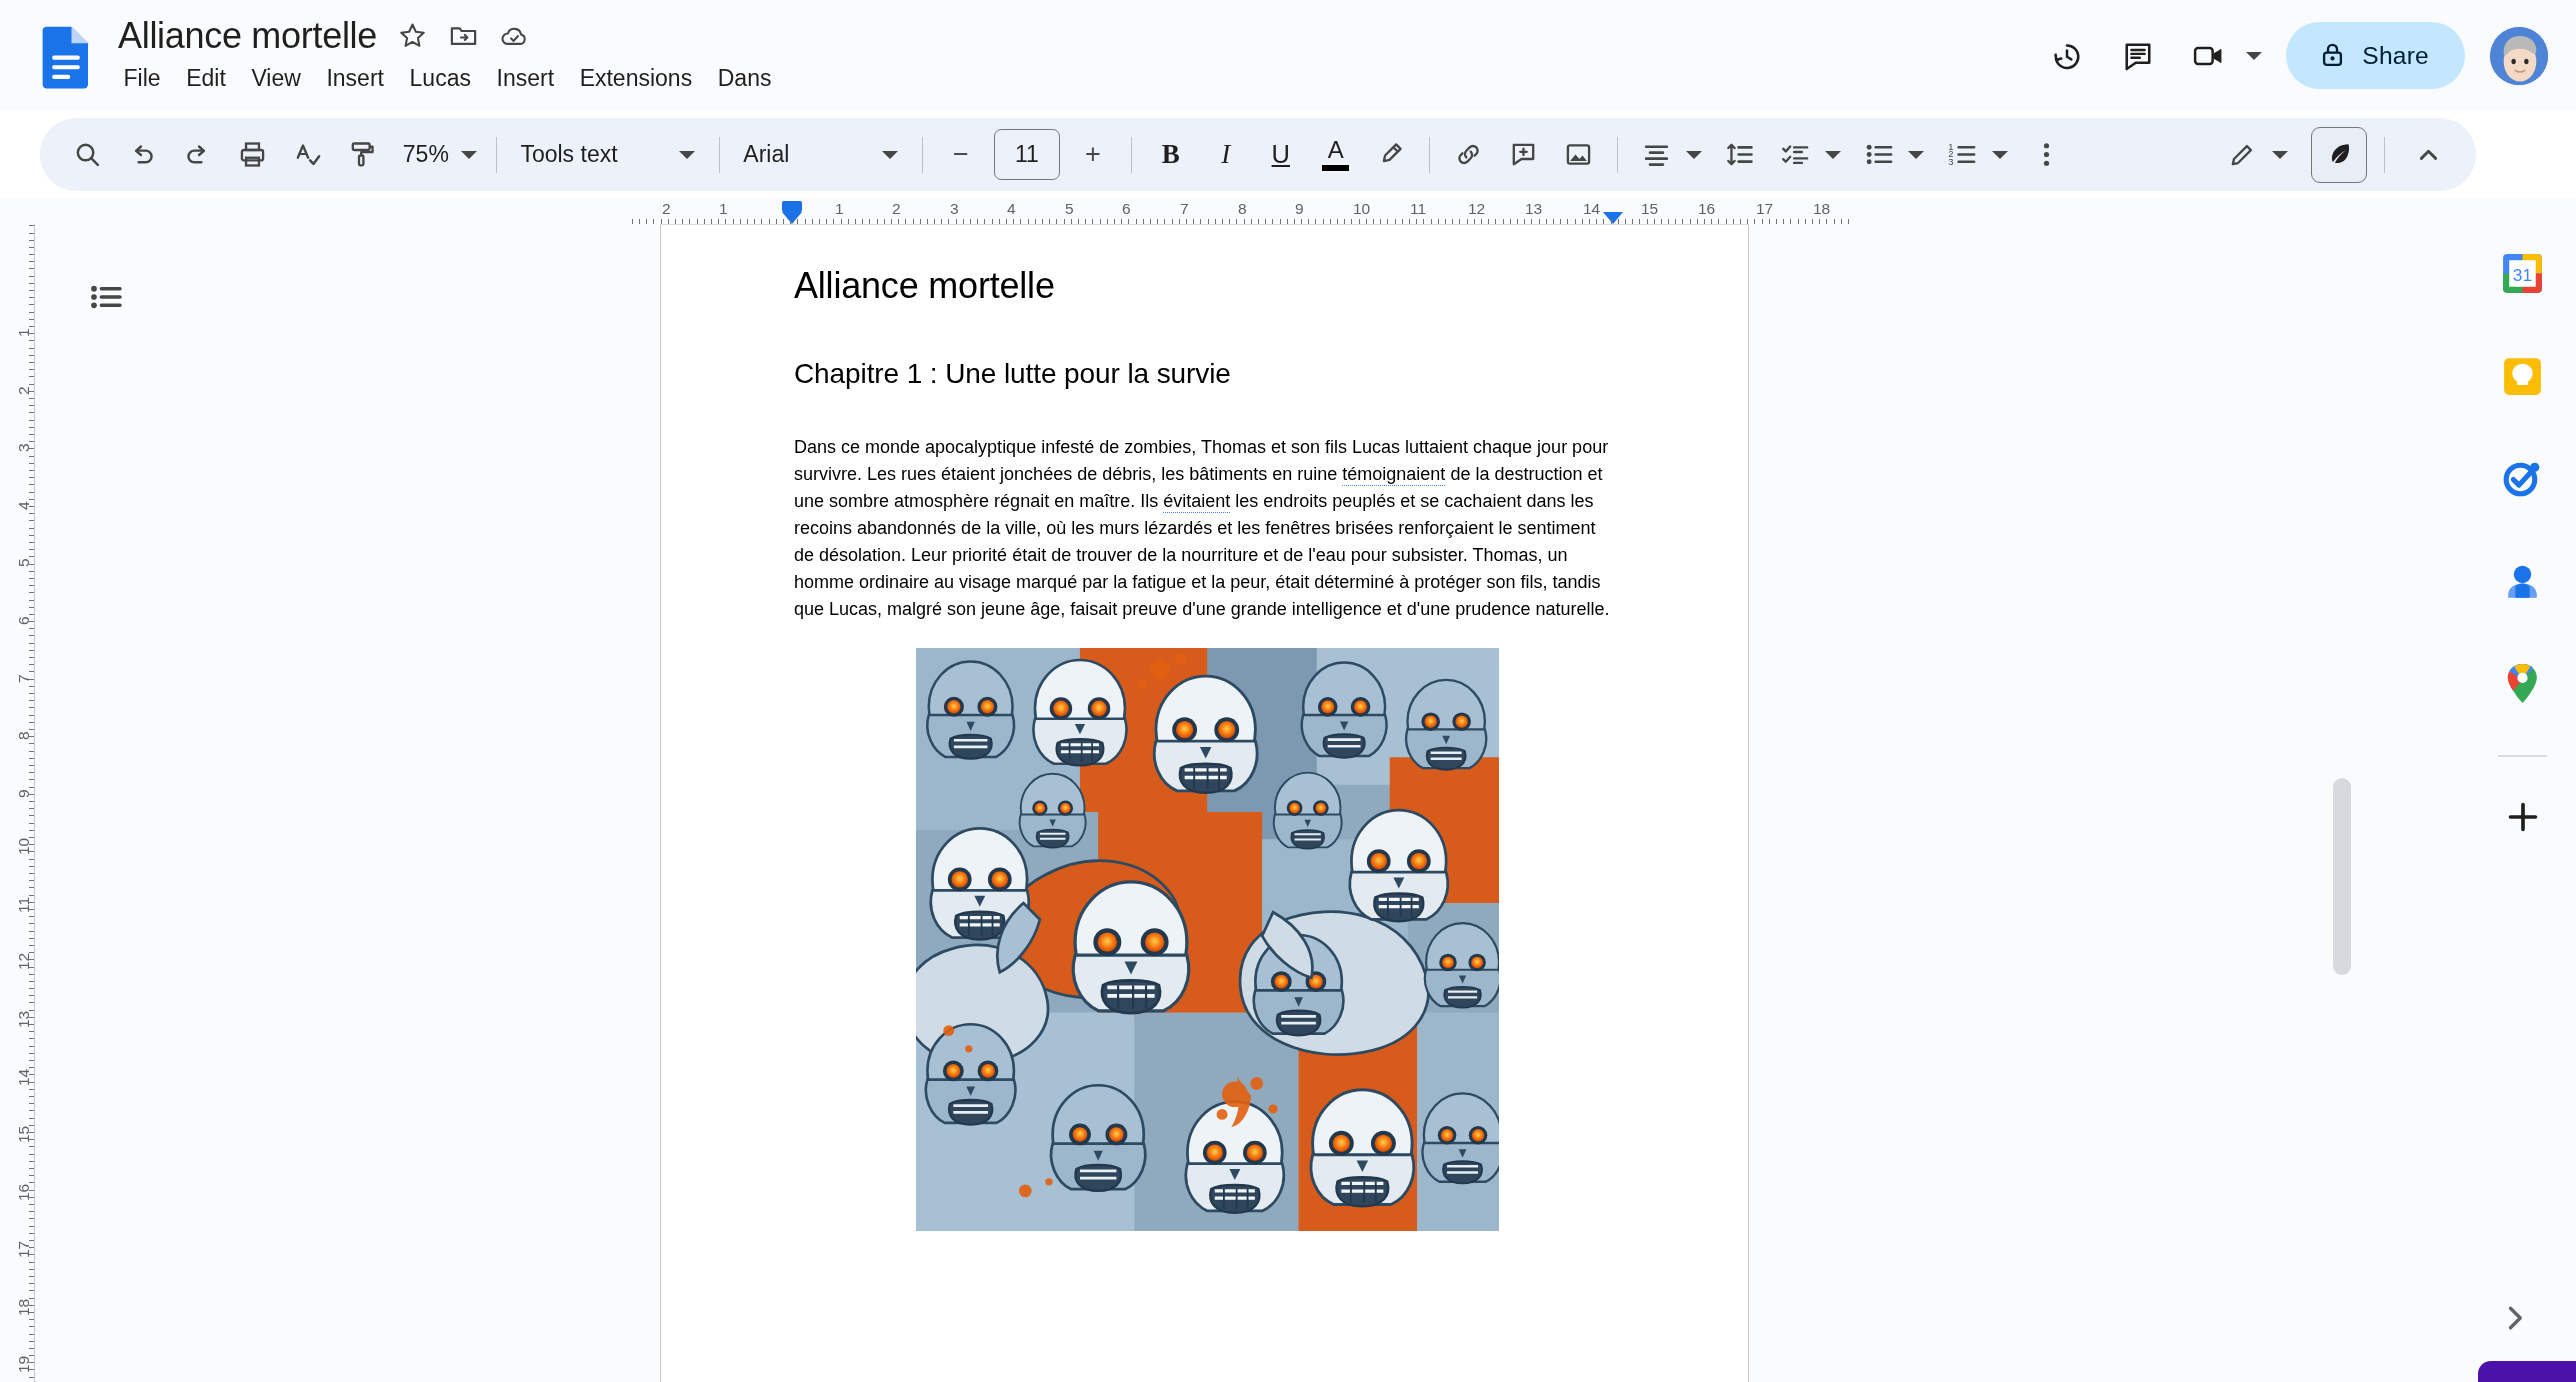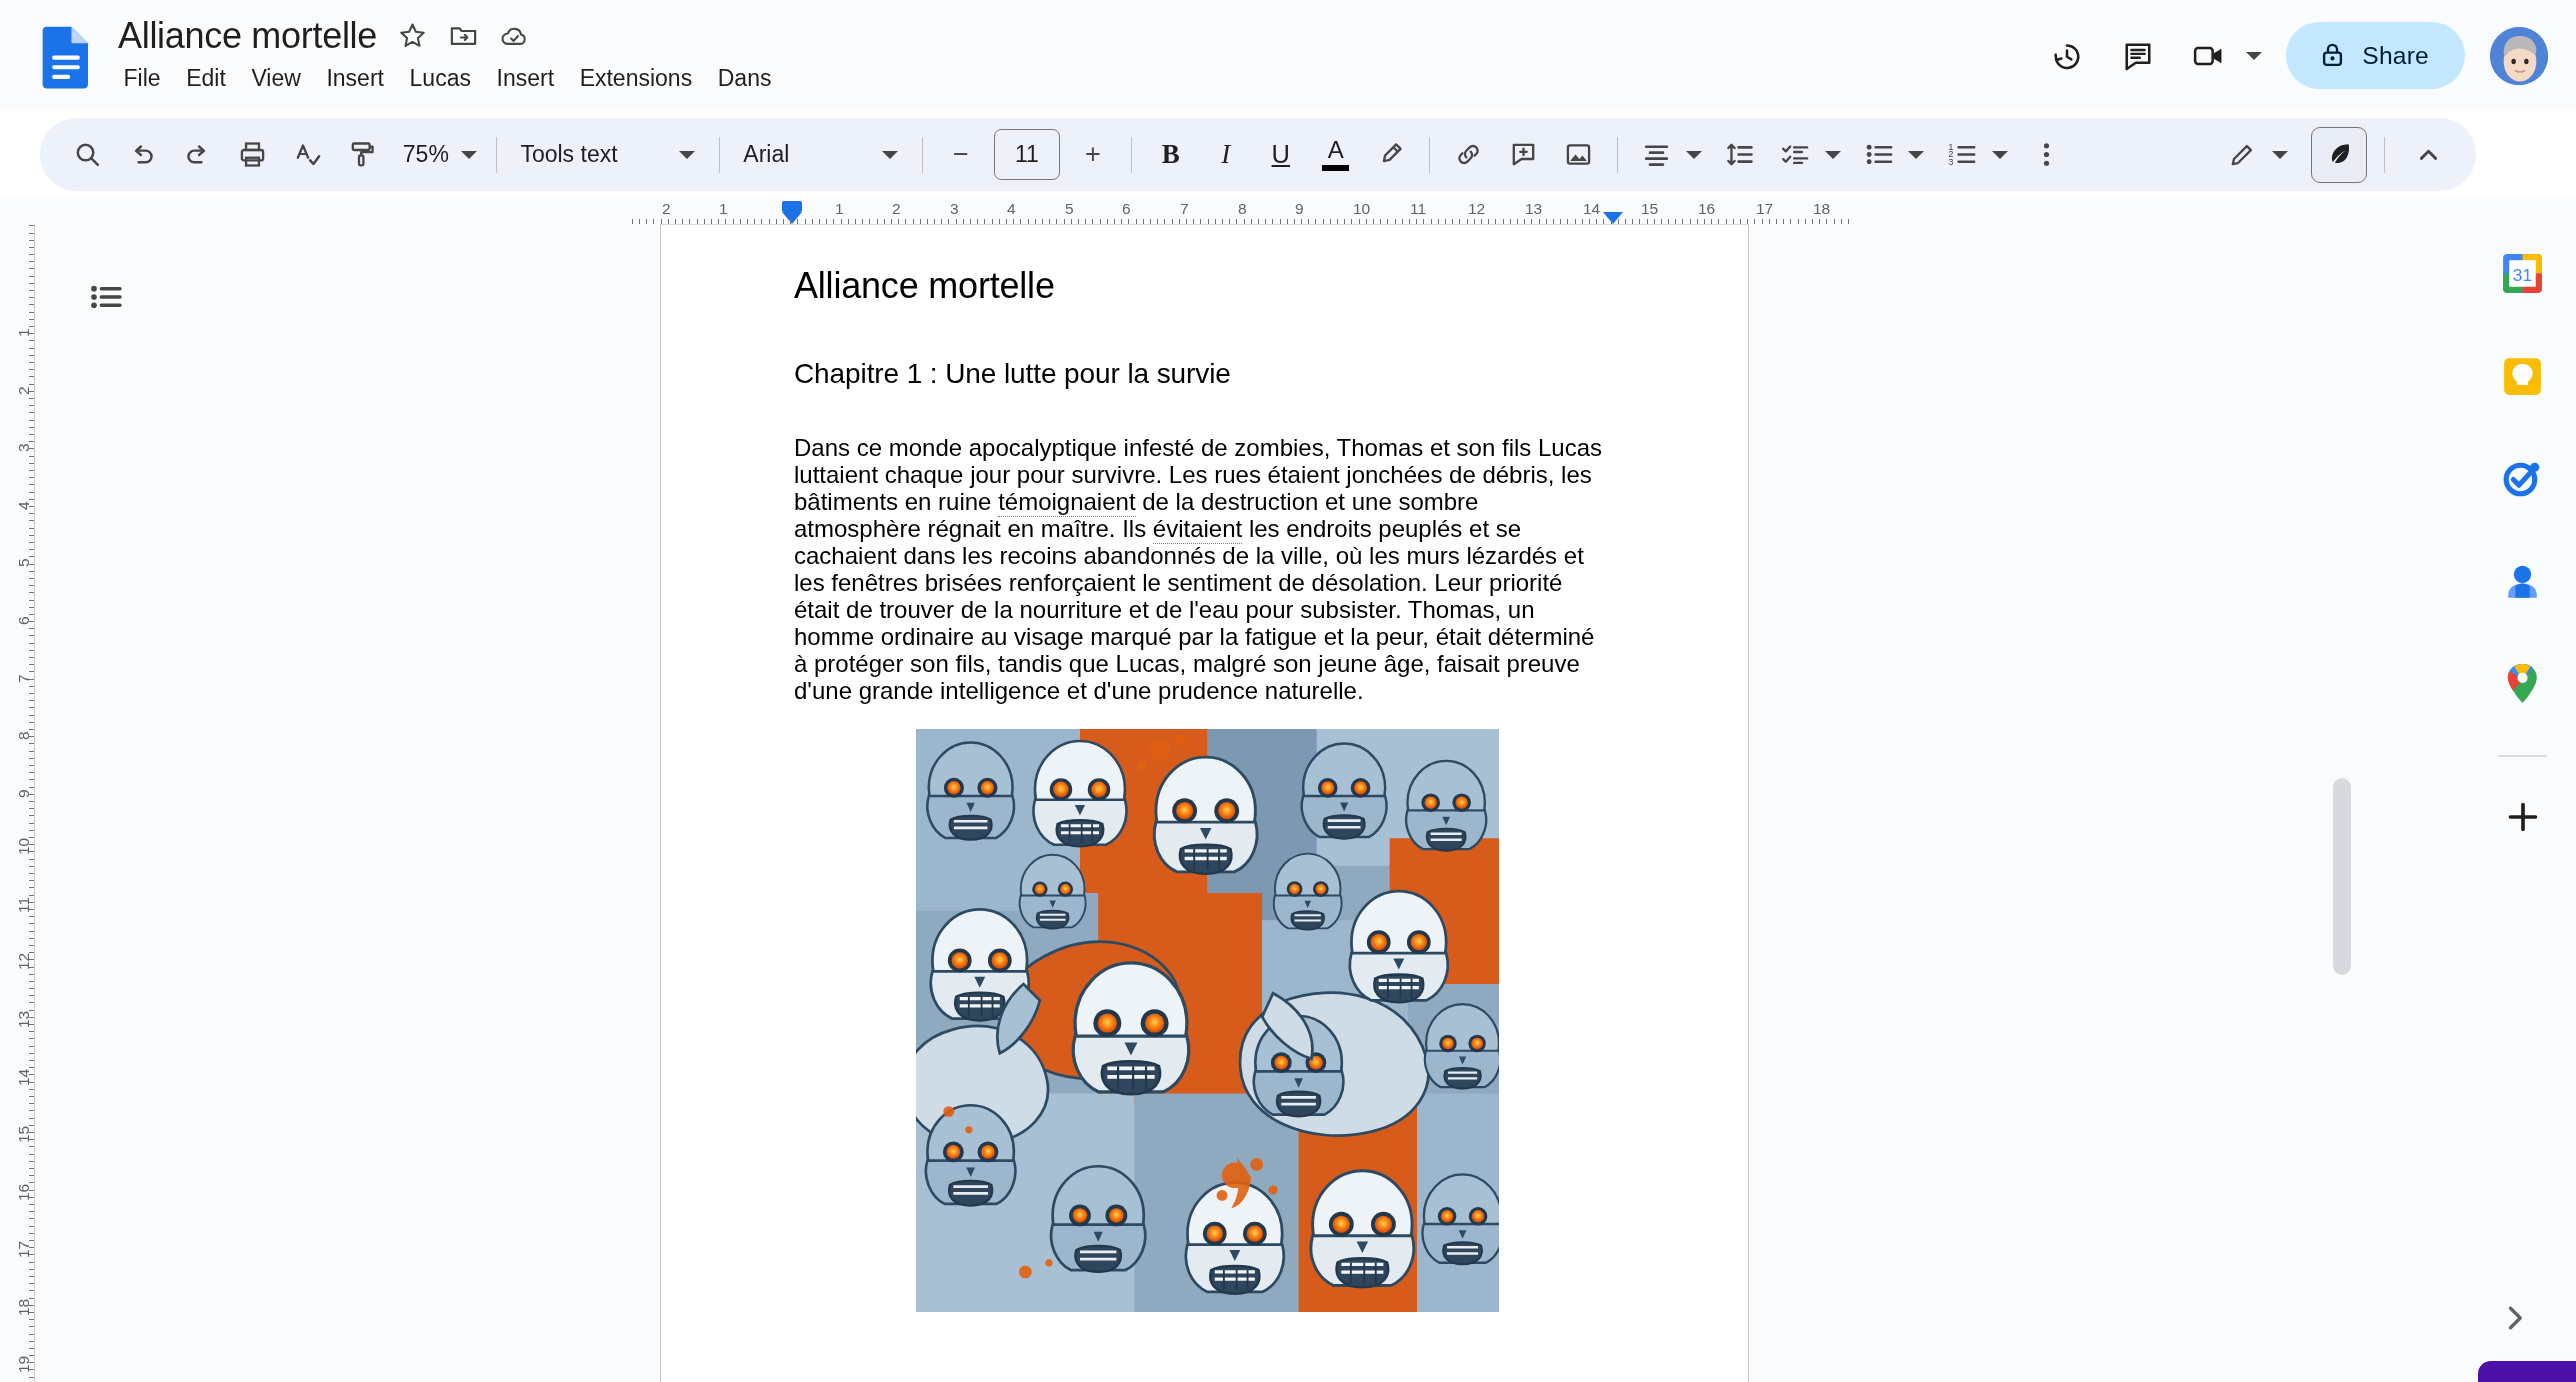--- a/index.html
+++ b/index.html
@@ -140,21 +140,21 @@
   .page-inner { padding: 40px 137px 0 133px; }
   h1.doc-h1 {
     font-size: 36px; font-weight: normal; color: #000; line-height: 1.15;
     margin: 0 0 0 0; letter-spacing: -0.2px;
   }
   h2.doc-h2 {
     font-size: 28px; font-weight: normal; color: #000; line-height: 1.2;
     margin: 51px 0 0 0; letter-spacing: -0.1px;
   }
   p.doc-p {
-    font-size: 24px; color: #000; line-height: 27px; margin: 43px 0 0 0;
+    font-size: 18px; color: #000; line-height: 27px; margin: 43px 0 0 0;
     text-align: left;
   }
   .sq { border-bottom: 1.8px dotted #4285f4; padding-bottom: 0.9px; }
 
   .figure {
     margin: 25.5px 0 0 0; width: 583px; height: 583px;
     margin-left: 122px;
     position: relative; overflow: hidden; background: #8fa9bf;
   }
   .figure svg { display:block; width: 100%; height: 100%; }

